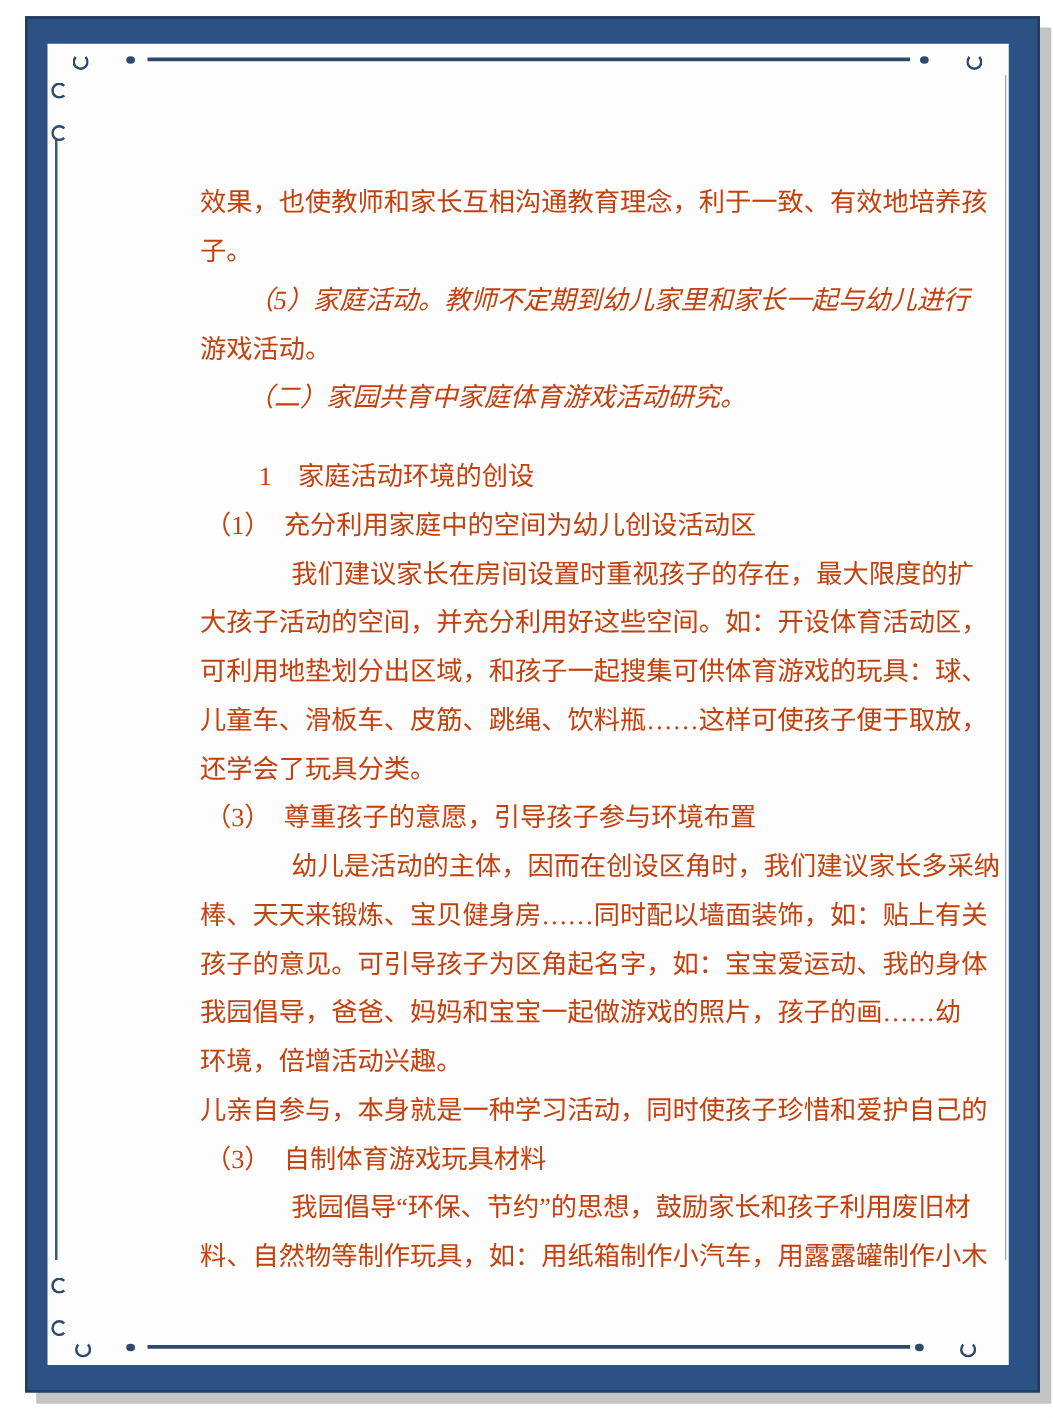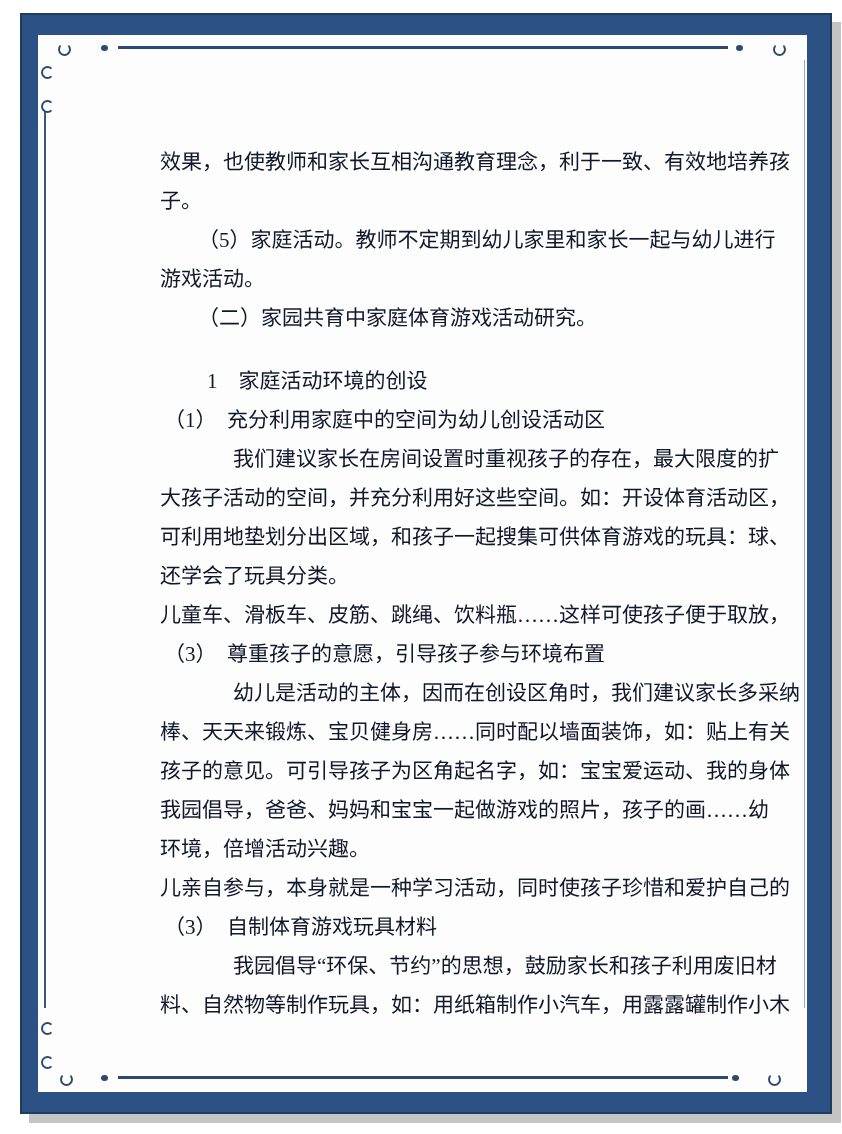--- a/index.html
+++ b/index.html
@@ -72,26 +72,26 @@
   .content {
     position: absolute;
     left: 122px;
     top: 108px;
     width: 590px;
   }
   .line {
     height: 39px;
     line-height: 39px;
     font-size: 21px;
-    color: #0f172a;
+    color: #c2410c;
     white-space: nowrap;
     letter-spacing: 0px;
   }
   .i-flush   { padding-left: 0; }
-  .i-section { padding-left: 38px; }
+  .i-section { padding-left: 38px; font-style: italic; }
   .i-sub     { padding-left: 47px; margin-top: 24px; }
   .i-label   { padding-left: 4px; }
   .i-para    { padding-left: 73px; }
 </style>
 </head>
 <body>
 
 <div class="canvas">
   <div class="frame">
     <div class="page">
@@ -119,22 +119,22 @@
           <div class="line i-flush">效果，也使教师和家长互相沟通教育理念，利于一致、有效地培养孩</div>
           <div class="line i-flush">子。</div>
           <div class="line i-section">（5）家庭活动。教师不定期到幼儿家里和家长一起与幼儿进行</div>
           <div class="line i-flush">游戏活动。</div>
           <div class="line i-section">（二）家园共育中家庭体育游戏活动研究。</div>
           <div class="line i-sub">1　家庭活动环境的创设</div>
           <div class="line i-label">（1）　充分利用家庭中的空间为幼儿创设活动区</div>
           <div class="line i-para">我们建议家长在房间设置时重视孩子的存在，最大限度的扩</div>
           <div class="line i-flush">大孩子活动的空间，并充分利用好这些空间。如：开设体育活动区，</div>
           <div class="line i-flush">可利用地垫划分出区域，和孩子一起搜集可供体育游戏的玩具：球、</div>
+          <div class="line i-flush">儿童车、滑板车、皮筋、跳绳、饮料瓶……这样可使孩子便于取放，</div>
           <div class="line i-flush">还学会了玩具分类。</div>
-          <div class="line i-flush">儿童车、滑板车、皮筋、跳绳、饮料瓶……这样可使孩子便于取放，</div>
           <div class="line i-label">（3）　尊重孩子的意愿，引导孩子参与环境布置</div>
           <div class="line i-para">幼儿是活动的主体，因而在创设区角时，我们建议家长多采纳</div>
           <div class="line i-flush">棒、天天来锻炼、宝贝健身房……同时配以墙面装饰，如：贴上有关</div>
           <div class="line i-flush">孩子的意见。可引导孩子为区角起名字，如：宝宝爱运动、我的身体</div>
           <div class="line i-flush">我园倡导，爸爸、妈妈和宝宝一起做游戏的照片，孩子的画……幼</div>
           <div class="line i-flush">环境，倍增活动兴趣。</div>
           <div class="line i-flush">儿亲自参与，本身就是一种学习活动，同时使孩子珍惜和爱护自己的</div>
           <div class="line i-label">（3）　自制体育游戏玩具材料</div>
           <div class="line i-para">我园倡导“环保、节约”的思想，鼓励家长和孩子利用废旧材</div>
           <div class="line i-flush">料、自然物等制作玩具，如：用纸箱制作小汽车，用露露罐制作小木</div>

